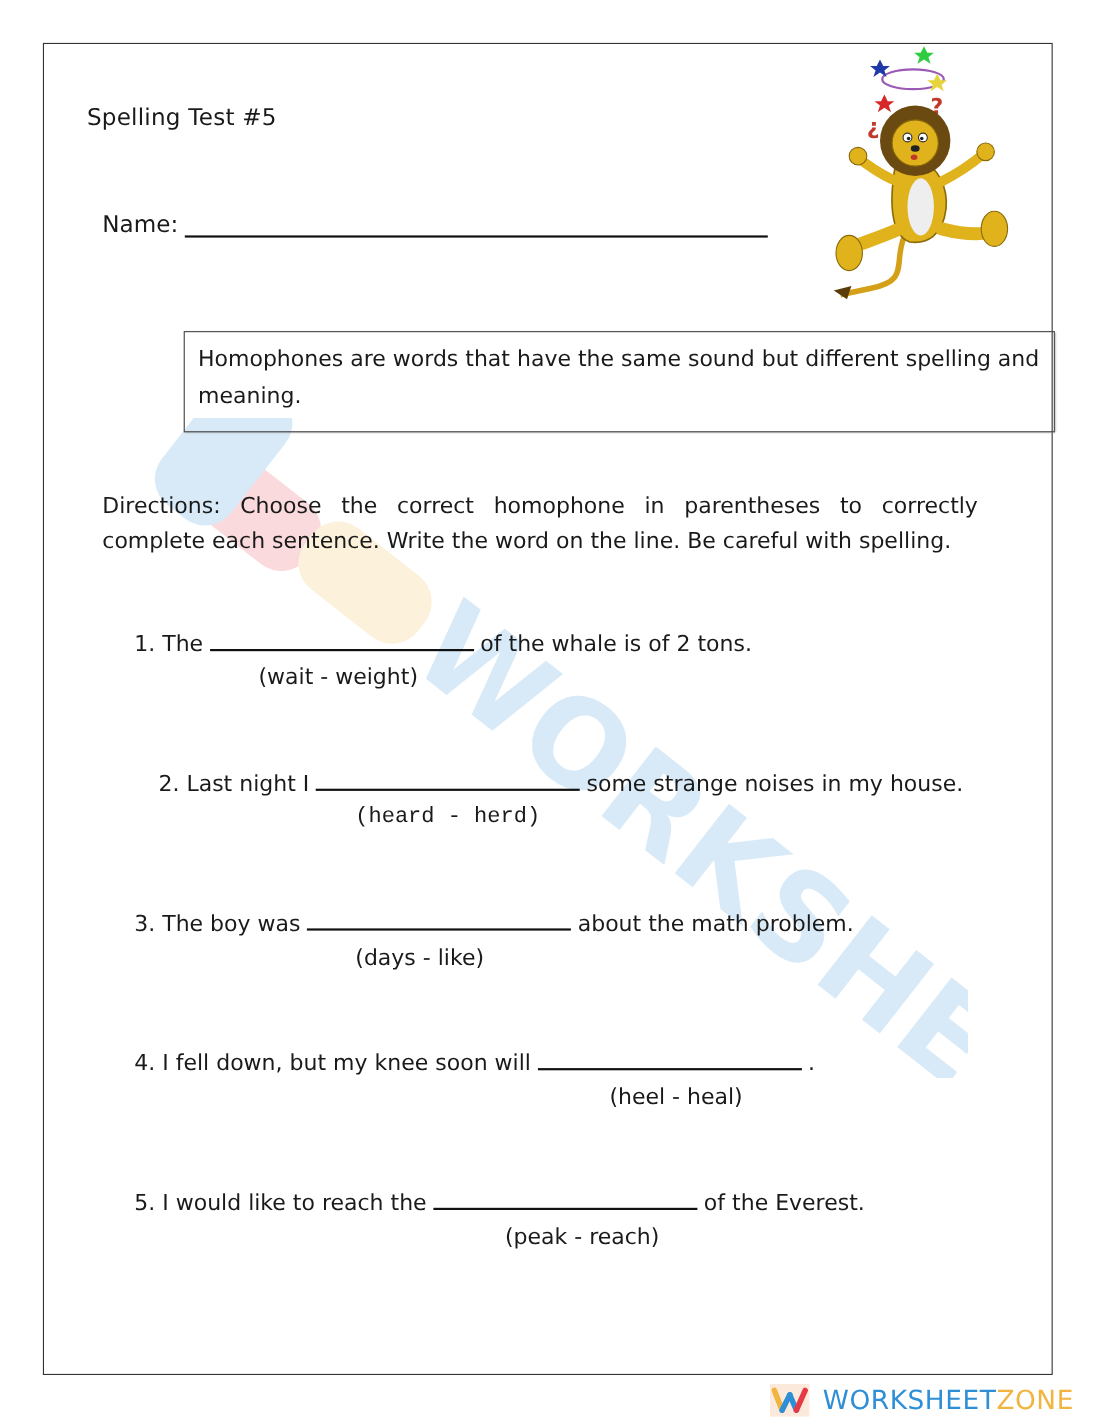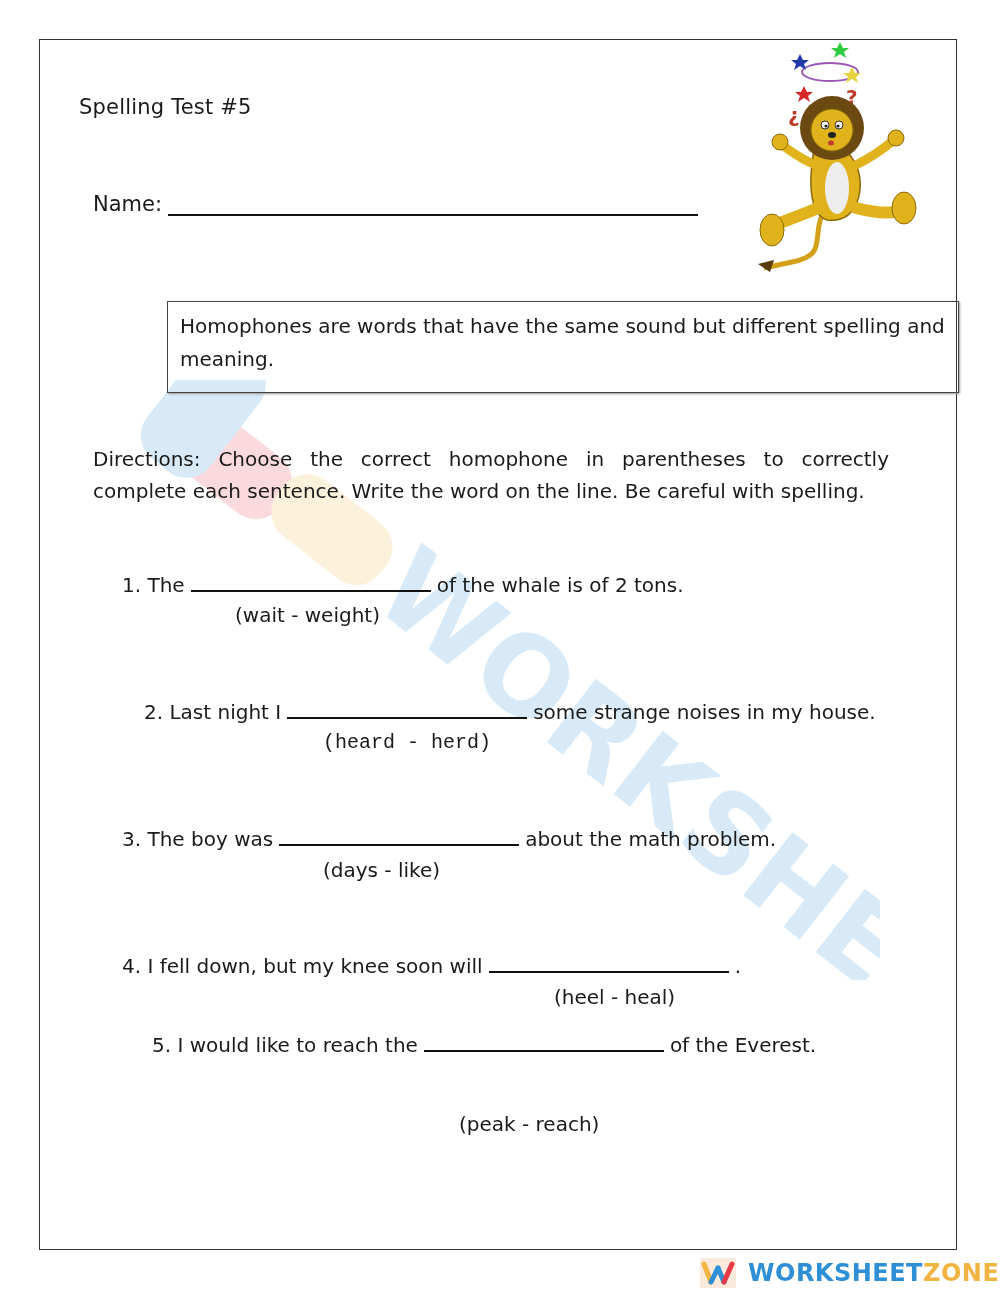--- a/index.html
+++ b/index.html
@@ -16,21 +16,21 @@
   .def-box { position:absolute; left:139px; top:301px; width:792px; height:92px;
              border:1.5px solid #444; box-sizing:border-box; padding:8px 12px;
              font-size:20px; line-height:33px; box-shadow:1px 1px 2px #999; background:transparent;margin-left:28px; }
   .directions { position:absolute; left:93px; top:443px; width:796px; font-size:20px;
                 line-height:32px; text-align:justify; }
   .q { position:absolute; left:122px; font-size:20px; white-space:nowrap; }
   .q .blank { display:inline-block; width:240px; border-bottom:2px solid #111; height:18px; vertical-align:baseline; margin:0 6px; }
   .hint { position:absolute; font-size:20px; white-space:nowrap; }
   .logo { position:absolute; left:700px; top:1256px; display:flex; align-items:center; height:34px; }
   .logo-mark { width:36px; height:30px; margin-right:12px; }
-  .logo-text { font-family:"DejaVu Sans", sans-serif; font-weight:bold; font-size:24px; letter-spacing:0.5px; }
+  .logo-text { font-family:"DejaVu Sans", sans-serif; font-weight:normal; font-size:24px; letter-spacing:0.5px; }
   .logo-text .a { color:#2f8fd6; }
   .logo-text .b { color:#f2b440; }
 </style>
 </head>
 <body>
 
 <svg class="watermark" viewBox="0 0 760 600">
   <g transform="rotate(38 380 300)">
     <rect x="-20" y="260" width="120" height="70" rx="30" fill="#e63946"></rect>
     <rect x="-60" y="200" width="80" height="140" rx="30" fill="#2f8fd6"></rect>
@@ -106,21 +106,21 @@
   <span>The boy was</span><span class="blank"></span><span>about the math problem.</span>
 </div>
 <div class="hint" style="left:323px; top:858px;">(days - like)</div>
 
 <div class="q" style="top:953px;">
   <span>4.</span>
   <span>I fell down, but my knee soon will</span><span class="blank"></span><span>.</span>
 </div>
 <div class="hint" style="left:554px; top:985px;">(heel - heal)</div>
 
-<div class="q" style="top:1032px;margin-left:30px;">
+<div class="q" style="top:1080px;">
   <span>5.</span>
   <span>I would like to reach the</span><span class="blank"></span><span>of the Everest.</span>
 </div>
 <div class="hint" style="left:459px; top:1112px;">(peak - reach)</div>
 
 <div class="logo">
   <svg class="logo-mark" viewBox="0 0 36 30">
     <rect x="0" y="0" width="36" height="30" fill="#fbe9dc"></rect>
     <path d="M4 6 L11 24" stroke="#f2b440" stroke-width="5" stroke-linecap="round"></path>
     <path d="M11 24 L18 10" stroke="#2f8fd6" stroke-width="5" stroke-linecap="round"></path>

